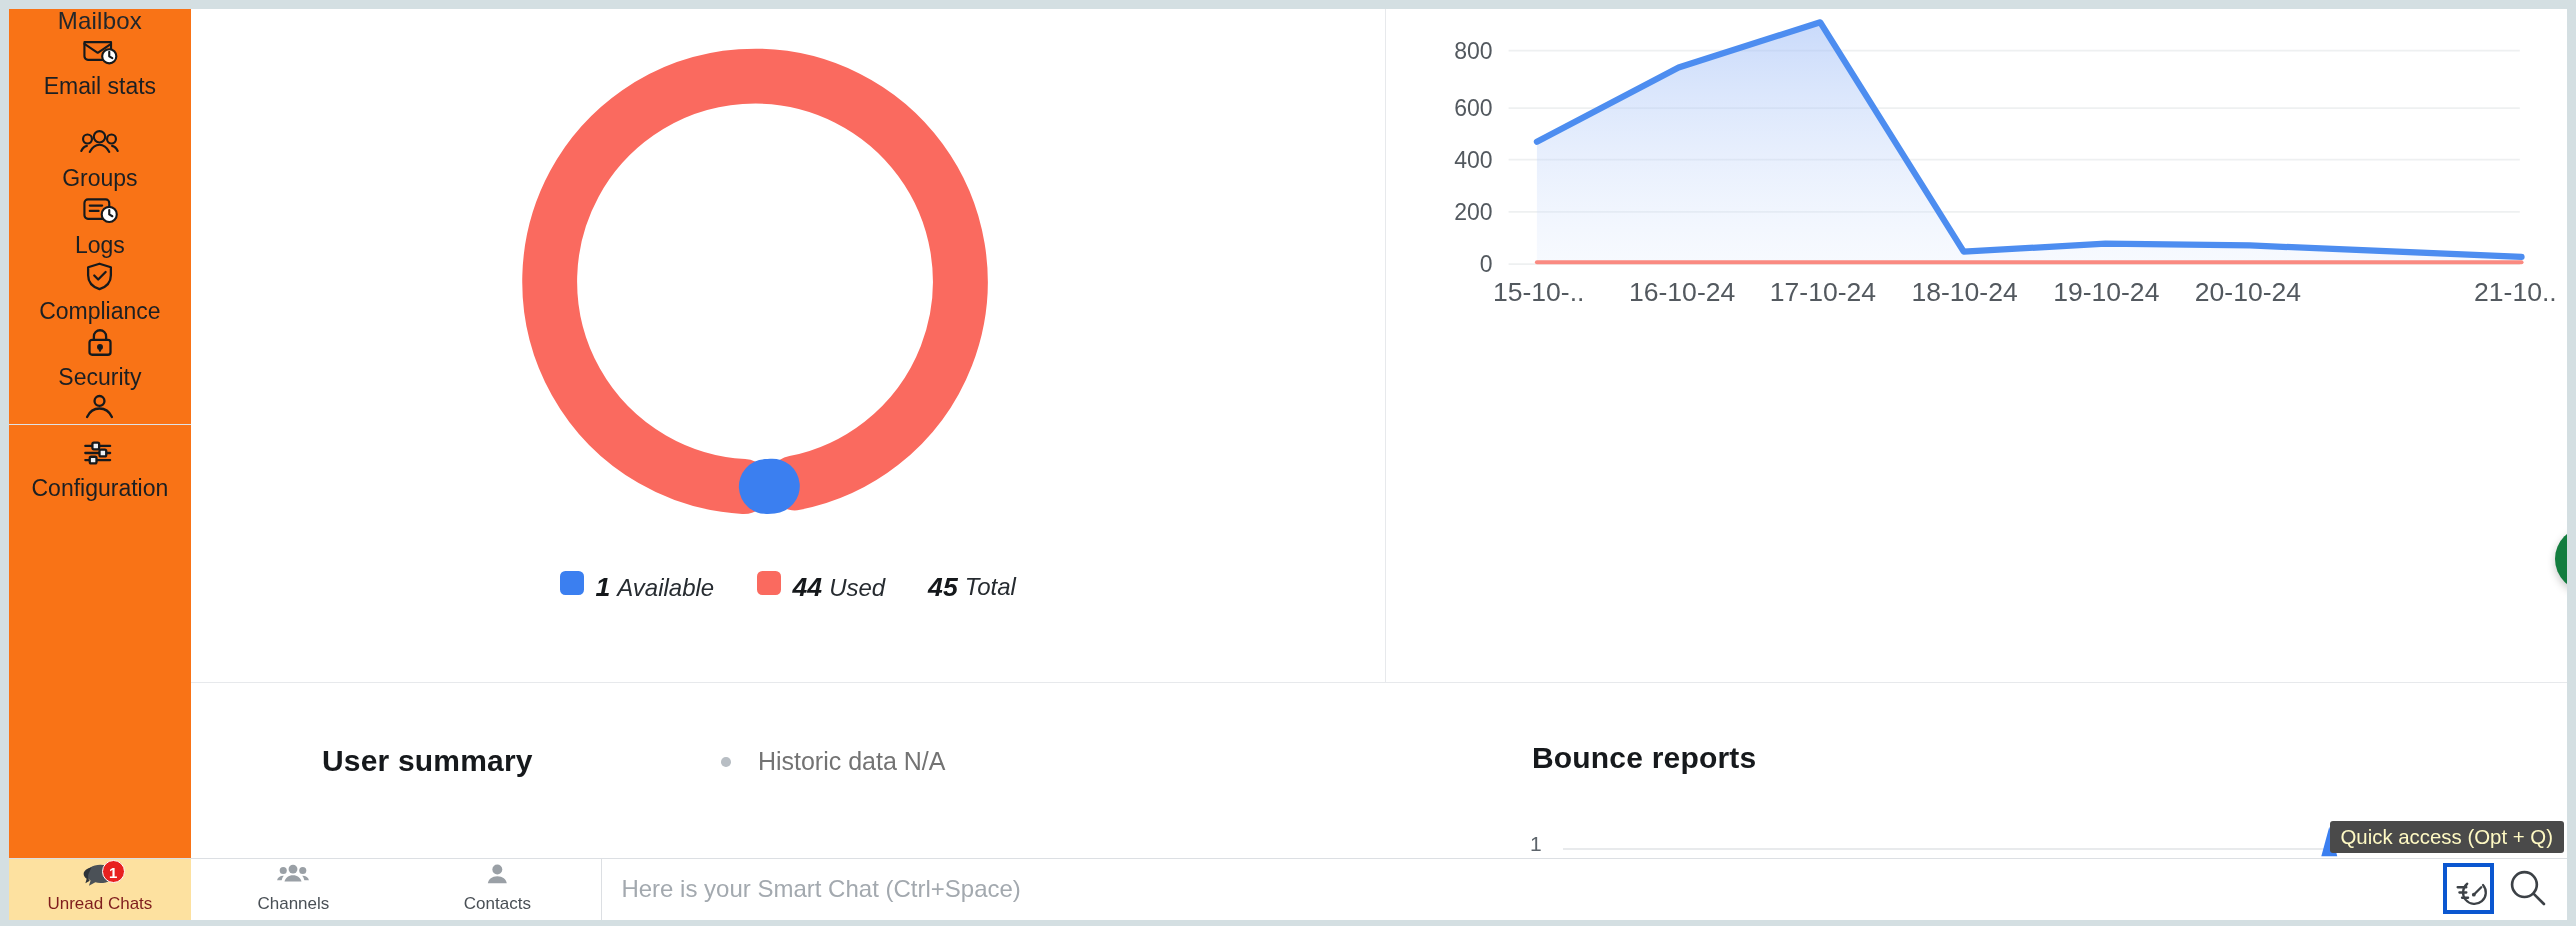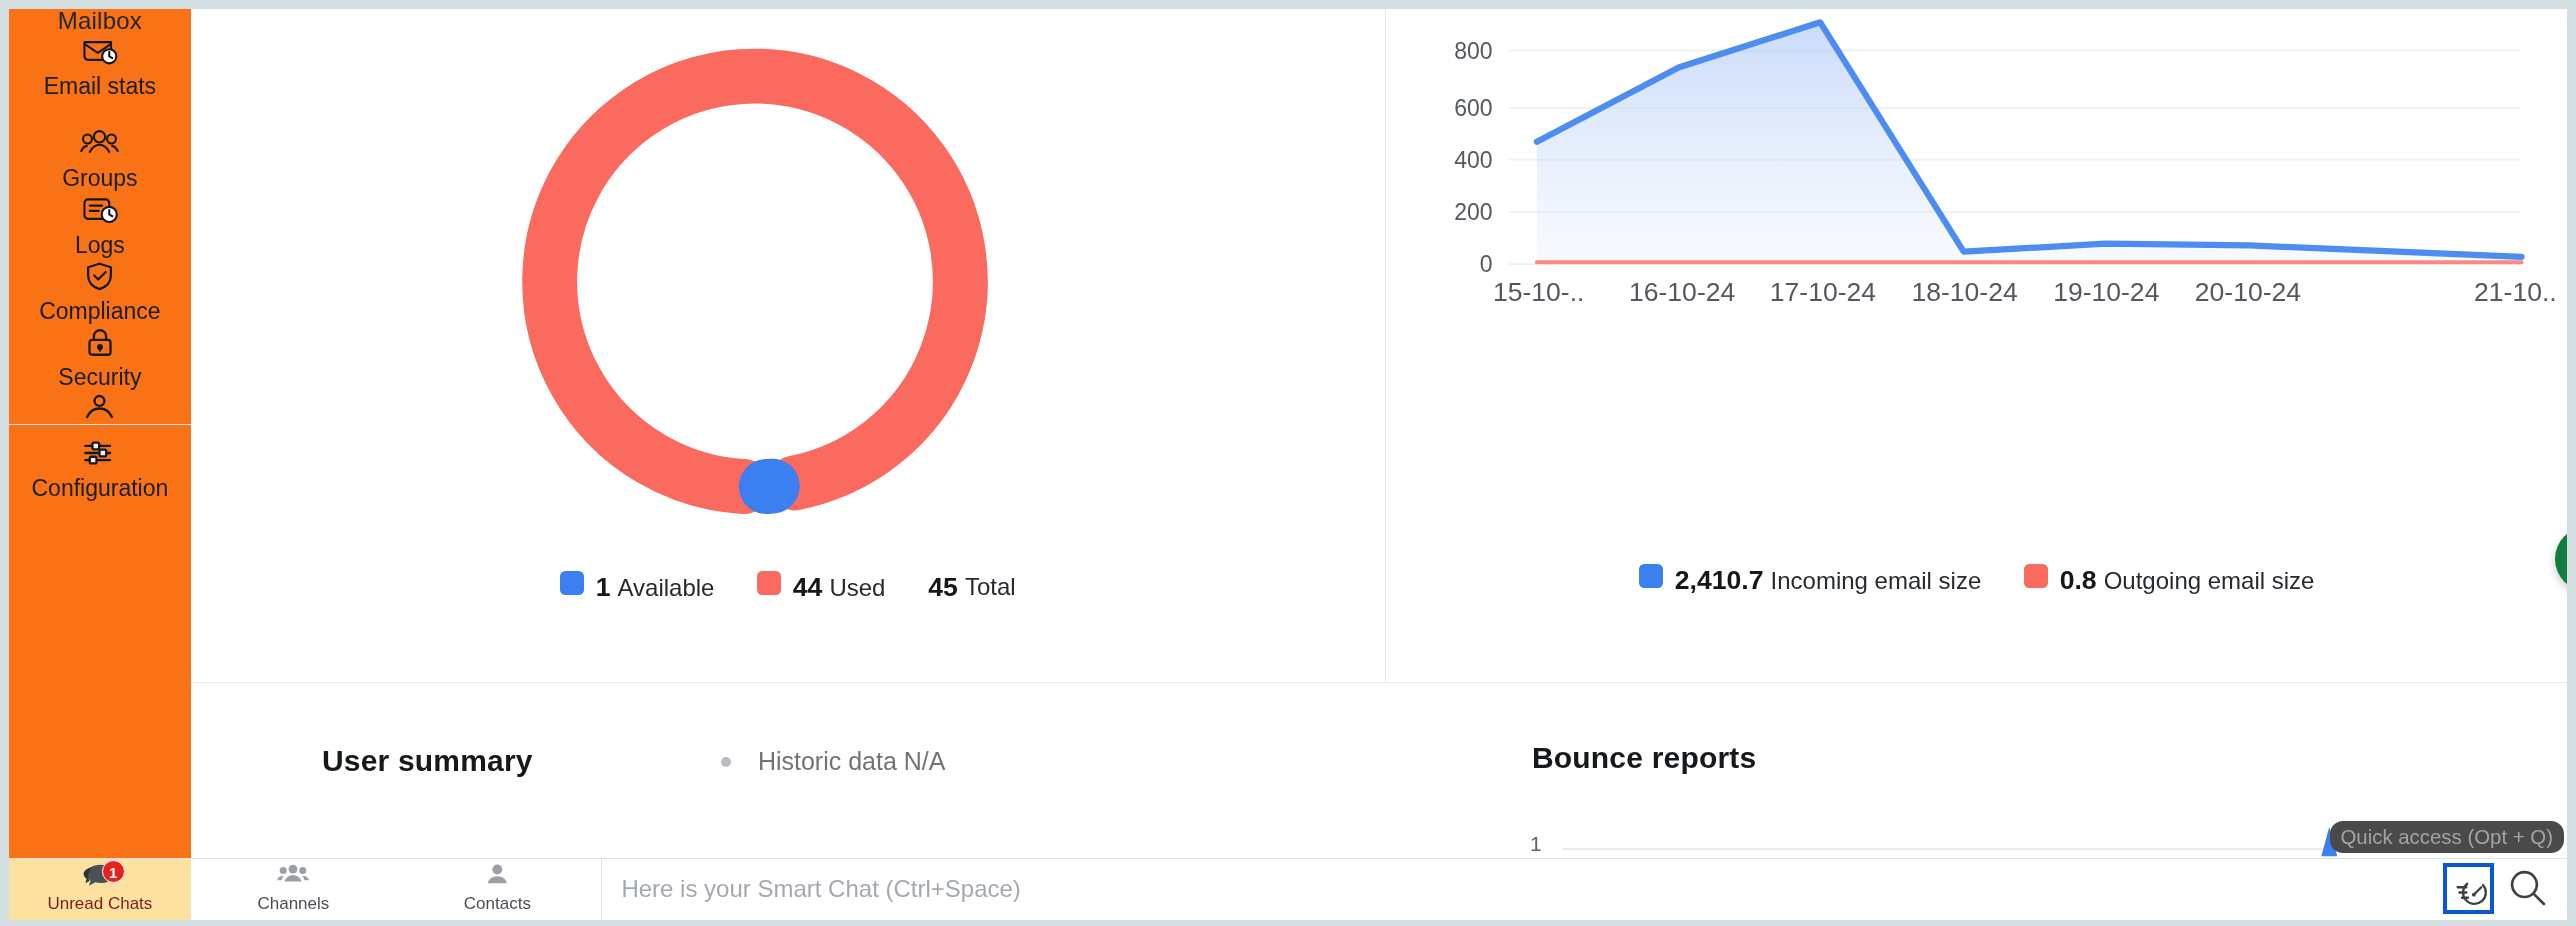--- a/index.html
+++ b/index.html
@@ -99,20 +99,21 @@
     position: absolute;
     left: 0; top: 562px;
     width: 1194px;
     text-align: center;
     white-space: nowrap;
   }
   .lg-item {
     display: inline-block;
     margin: 0 19.5px;
     vertical-align: middle;
+    font-style: italic;
   }
   .lg-swatch {
     display: inline-block;
     width: 24px; height: 24px;
     border-radius: 5.3px;
     vertical-align: -3.5px;
     margin-right: 11.5px;
   }
   .lg-val {
     font-size: 26.6px;
@@ -268,25 +269,25 @@
     left: 2496px; top: 857px;
     width: 46px; height: 46px;
     cursor: pointer;
   }
   .tooltip {
     position: absolute;
     left: 2321px; top: 812px;
     height: 32px;
     padding: 0 10.6px;
     background: #4a4a4a;
-    color: #a3a3a3;
+    color: #fef9c3;
     font-size: 20.4px;
     line-height: 32px;
     white-space: nowrap;
-    border-radius: 13px;
+    border-radius: 3px;
     z-index: 40;
   }
 </style>
 </head>
 <body>
 
 <div id="app">
  <div class="frame">
 
   <nav class="sidebar">
@@ -438,28 +439,20 @@
             <text x="172" y="330">15-10-..</text>
             <text x="334" y="330">16-10-24</text>
             <text x="493" y="330">17-10-24</text>
             <text x="653" y="330">18-10-24</text>
             <text x="813" y="330">19-10-24</text>
             <text x="973" y="330">20-10-24</text>
             <text x="1275" y="330">21-10..</text>
           </g>
         </svg>
       </div>
-      <div class="line-legend">
-        <span class="lg-item">
-          <span class="lg-swatch" style="background:#3b7ff0"></span><span class="lg-val">2,410.7</span><span class="lg-name">Incoming email size</span>
-        </span>
-        <span class="lg-item">
-          <span class="lg-swatch" style="background:#fa6a5f"></span><span class="lg-val">0.8</span><span class="lg-name">Outgoing email size</span>
-        </span>
-      </div>
     </section>
 
     <section class="bottom-left">
       <div class="card-title" style="left:131px; top:61px">User summary</div>
       <div class="dot-sep" style="left:530px; top:74px"></div>
       <div class="sub-note" style="left:567px; top:64px">Historic data N/A</div>
     </section>
 
     <section class="bottom-right">
       <div class="card-title" style="left:146px; top:58px">Bounce reports</div>

